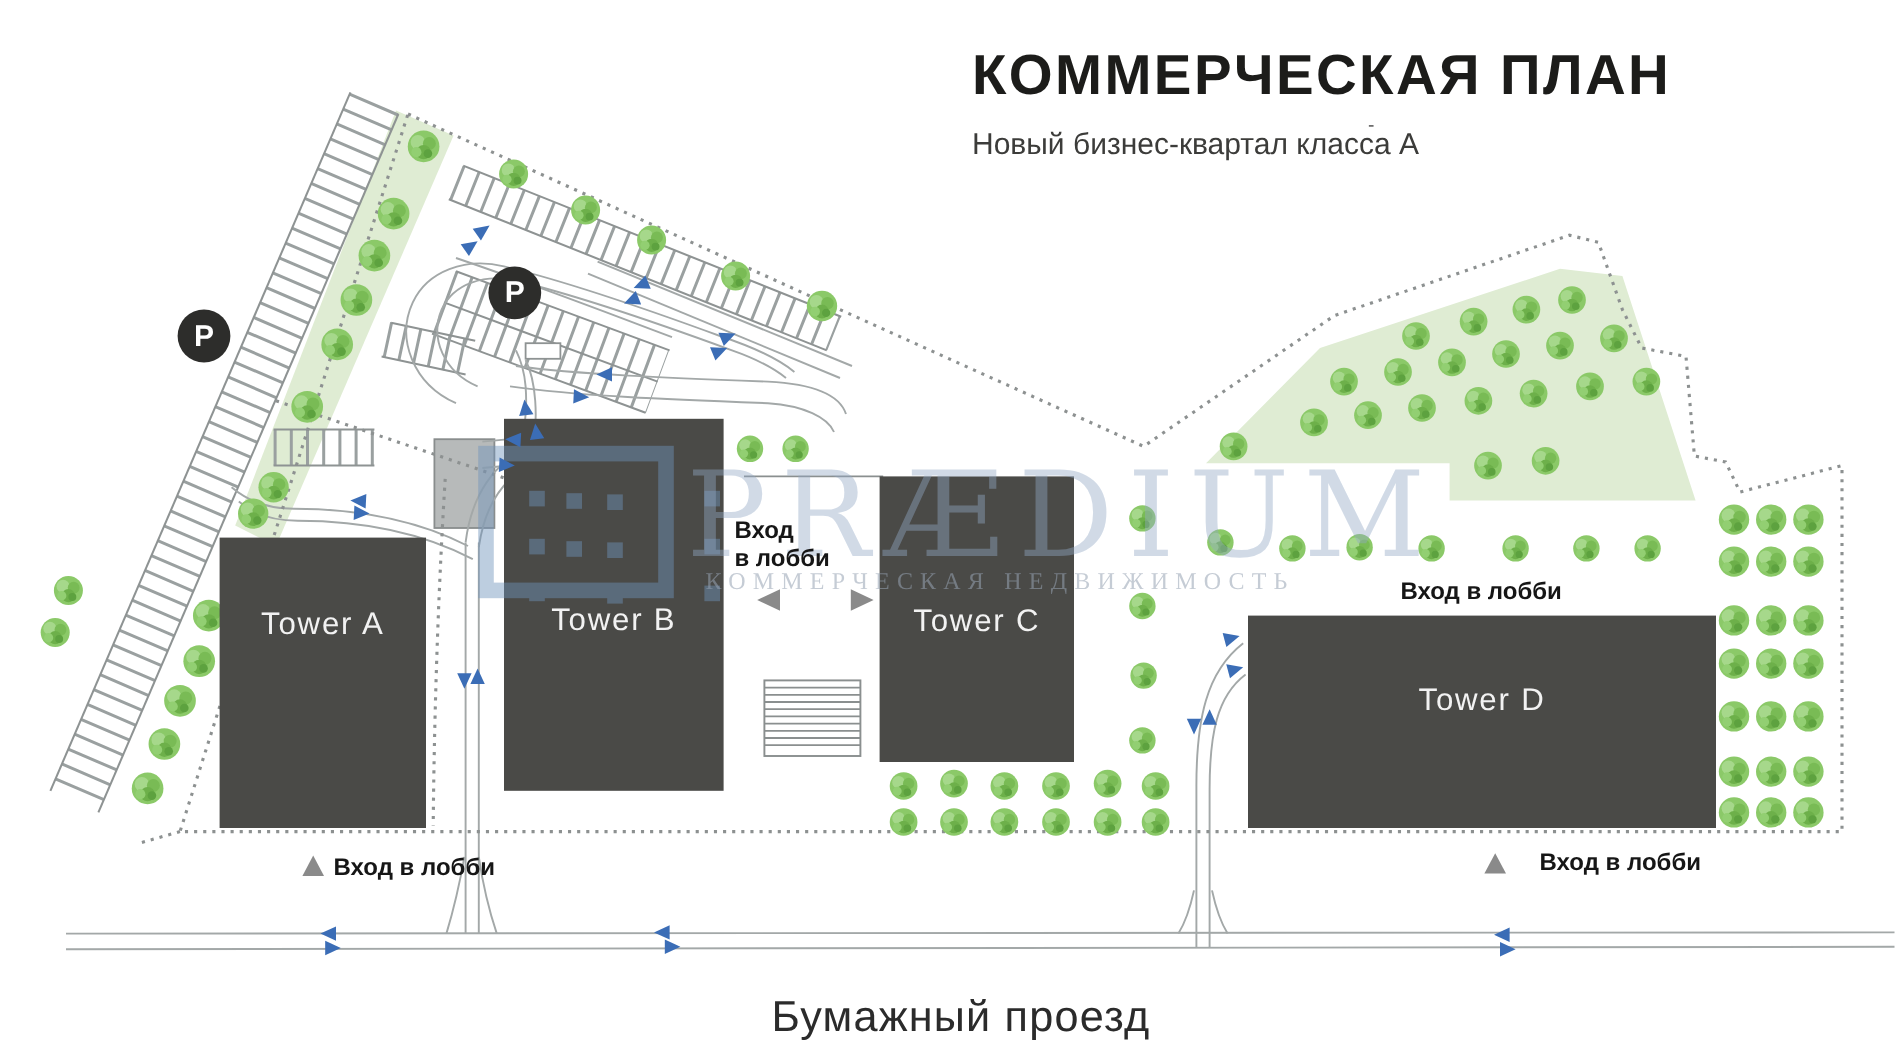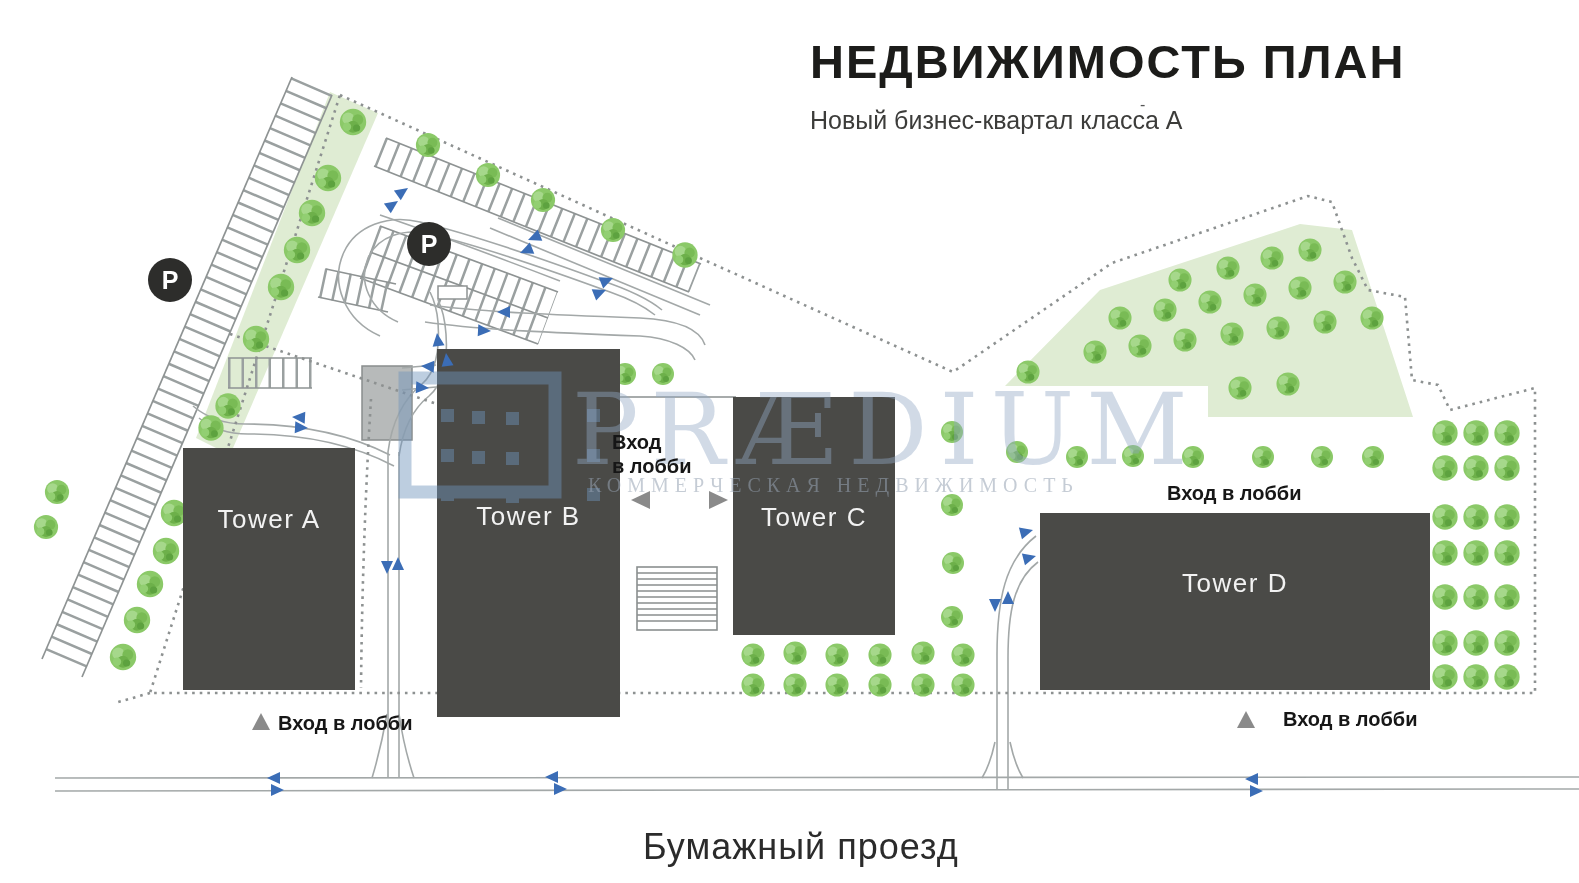--- a/index.html
+++ b/index.html
@@ -215,21 +215,21 @@
         <use href="#tree" transform="translate(1507 553) scale(1.15)"></use>
         <use href="#tree" transform="translate(1507 597) scale(1.15)"></use>
         <use href="#tree" transform="translate(1507 643) scale(1.15)"></use>
         <use href="#tree" transform="translate(1507 677) scale(1.15)"></use>
       </g>
   </svg>
 
   <div class="tower" style="left:183px;top:448px;width:172px;height:242px">
     <span class="tlabel" style="top:56px">Tower A</span>
   </div>
-  <div class="tower" style="left:437px;top:349px;width:183px;height:368px">
+  <div class="tower" style="left:420px;top:349px;width:183px;height:310px">
     <span class="tlabel" style="top:152px">Tower B</span>
   </div>
   <div class="tower" style="left:733px;top:397px;width:162px;height:238px">
     <span class="tlabel" style="top:105px">Tower C</span>
   </div>
   <div class="tower" style="left:1040px;top:513px;width:390px;height:177px">
     <span class="tlabel" style="top:55px">Tower D</span>
   </div>
 
   <div class="watermark">
@@ -253,21 +253,21 @@
     <div class="wm-tagline">КОММЕРЧЕСКАЯ НЕДВИЖИМОСТЬ</div>
   </div>
 
   <div class="pbadge" style="left:148px;top:258px">
     <span>P</span>
   </div>
   <div class="pbadge" style="left:407px;top:222px">
     <span>P</span>
   </div>
 
-  <div class="hdr-title">НЕДВИЖИМОСТЬ ПЛАН</div>
+  <div class="hdr-title">КОММЕРЧЕСКАЯ ПЛАН</div>
   <div class="hdr-sub" style="top:106px">Новый бизнес-квартал класса А</div>
   <div class="hdr-dash">-</div>
 
   <div class="entr center" style="left:612px;top:430px;width:130px;line-height:24px">
     <div>Вход</div>
     <div>в лобби</div>
   </div>
   <div class="entr" style="left:1167px;top:482px">Вход в лобби</div>
   <div class="entr" style="left:278px;top:712px">Вход в лобби</div>
   <div class="entr" style="left:1283px;top:708px">Вход в лобби</div>

